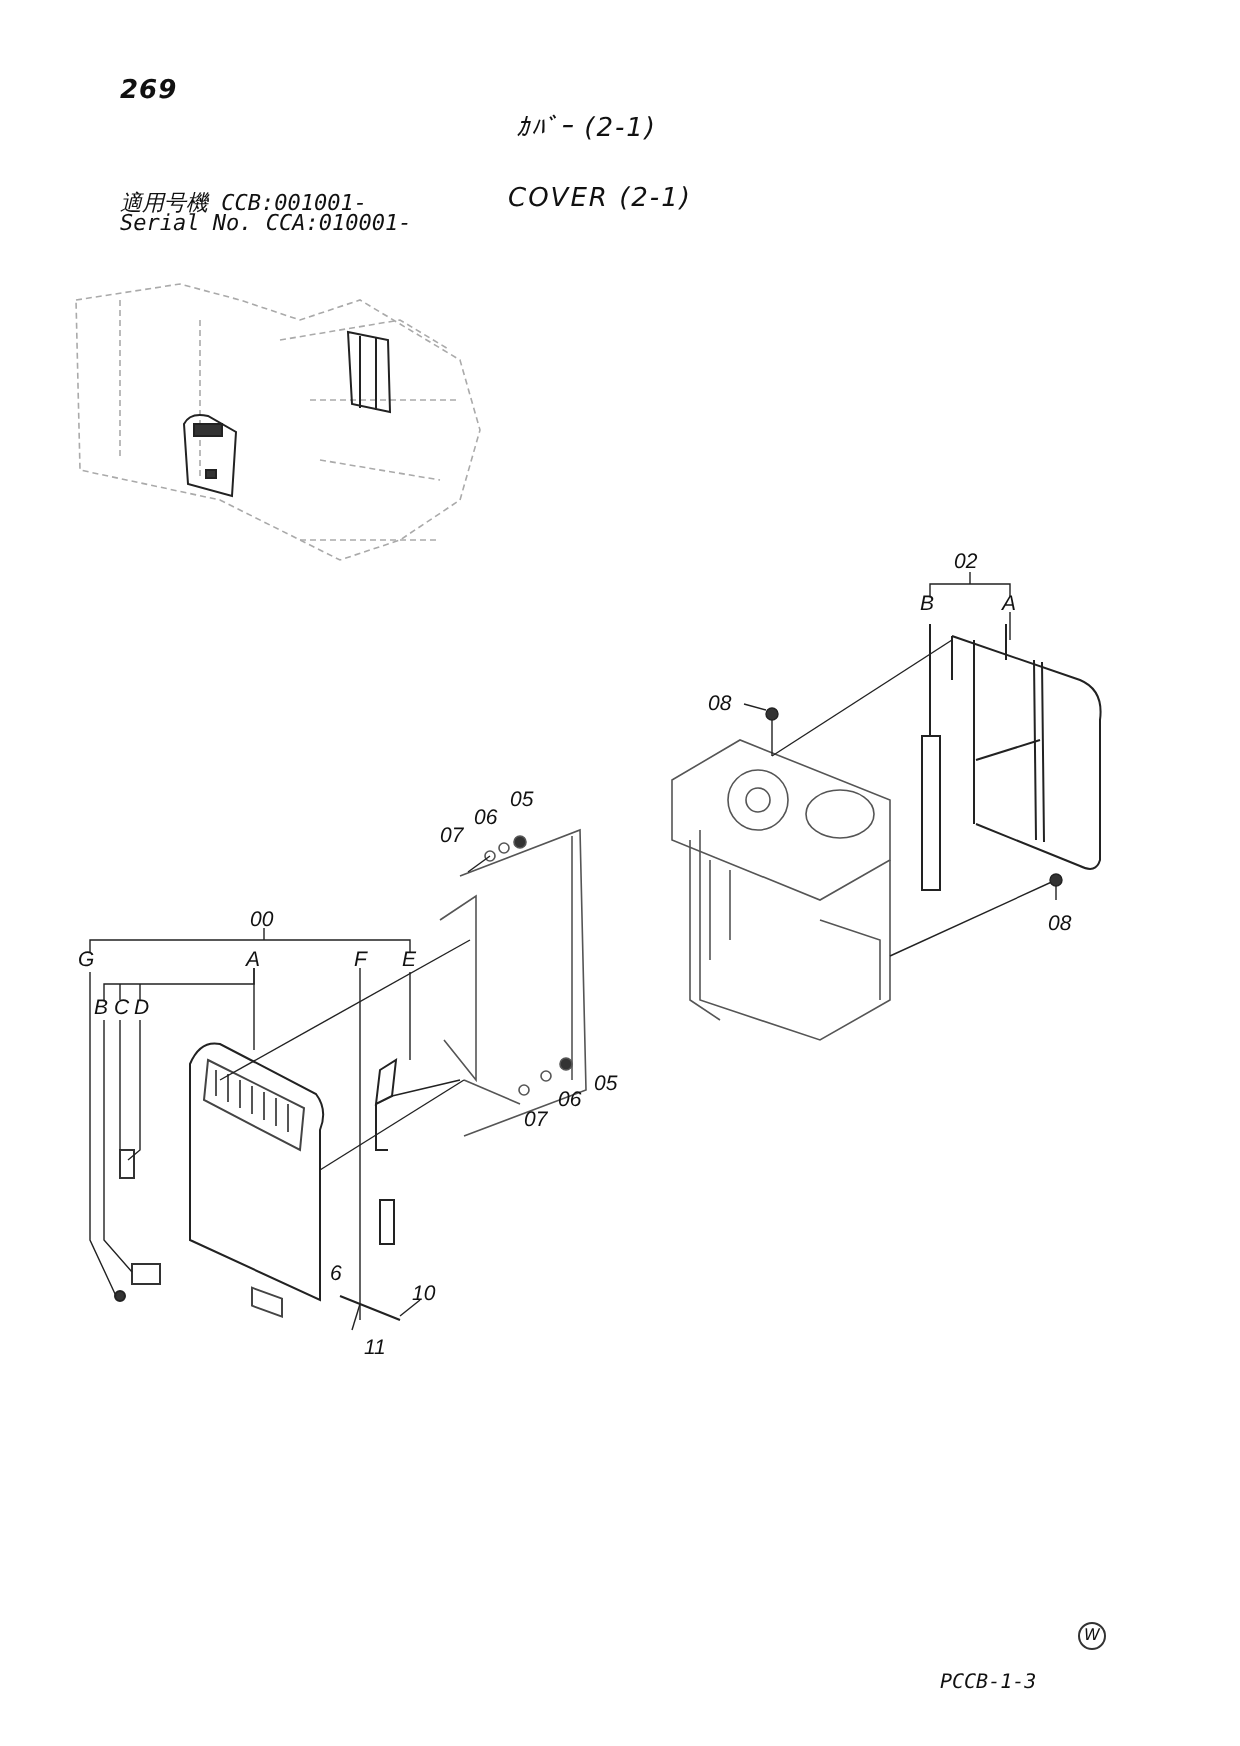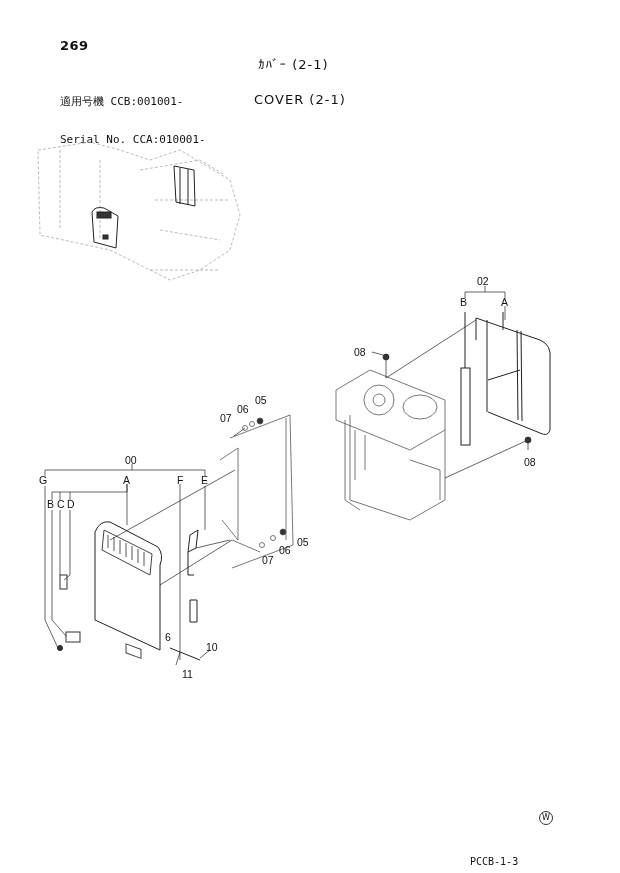--- a/index.html
+++ b/index.html
@@ -1,25 +1,25 @@
 <!DOCTYPE html>
 <html><head>
 <meta charset="utf-8">
 <style>
   html, body { margin: 0; padding: 0; background: #ffffff; }
   body { width: 620px; height: 873px; position: relative; overflow: hidden; font-family: "DejaVu Sans", sans-serif; color: #111; }
-  .abs { position: absolute; }
+  .abs { position: absolute; font-style: italic; }
   .page-no { left: 60px; top: 38px; font-size: 13px; font-weight: bold; letter-spacing: 0.5px; }
   .title-jp { left: 258px; top: 57px; font-size: 13px; letter-spacing: 1px; text-align: right; }
   .title-en { left: 254px; top: 92px; font-size: 13px; letter-spacing: 1px; }
   .serial { left: 60px; font-size: 11px; font-family: "DejaVu Sans Mono", monospace; line-height: 11px; }
   .serial-1 { top: 96px; }
-  .serial-2 { top: 106px; margin-top: 28px; }
+  .serial-2 { top: 106px; }
   .lbl { font-size: 10.5px; font-family: "Liberation Sans", sans-serif; }
-  .footer-code { left: 470px; top: 856px; font-size: 10px; font-family: "DejaVu Sans Mono", monospace; }
+  .footer-code { left: 470px; top: 836px; font-size: 10px; font-family: "DejaVu Sans Mono", monospace; }
   .w-mark { left: 539px; top: 811px; width: 12px; height: 12px; border: 1px solid #333; border-radius: 50%; font-size: 8px; text-align: center; line-height: 12px; }
   svg { position: absolute; left: 0; top: 0; }
 </style>
 </head>
 <body>
 
 <div class="abs page-no">269</div>
 <div class="abs title-jp">ｶﾊﾞｰ (2-1)</div>
 <div class="abs title-en">COVER (2-1)</div>
 <div class="abs serial serial-1">適用号機  CCB:001001-</div>

